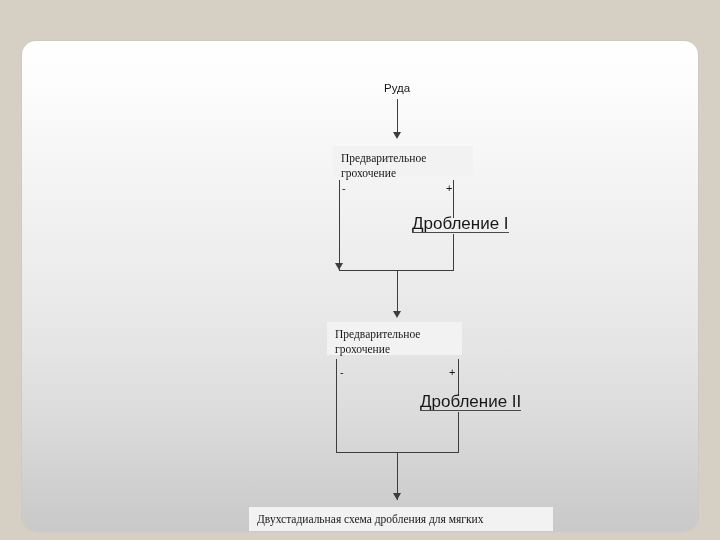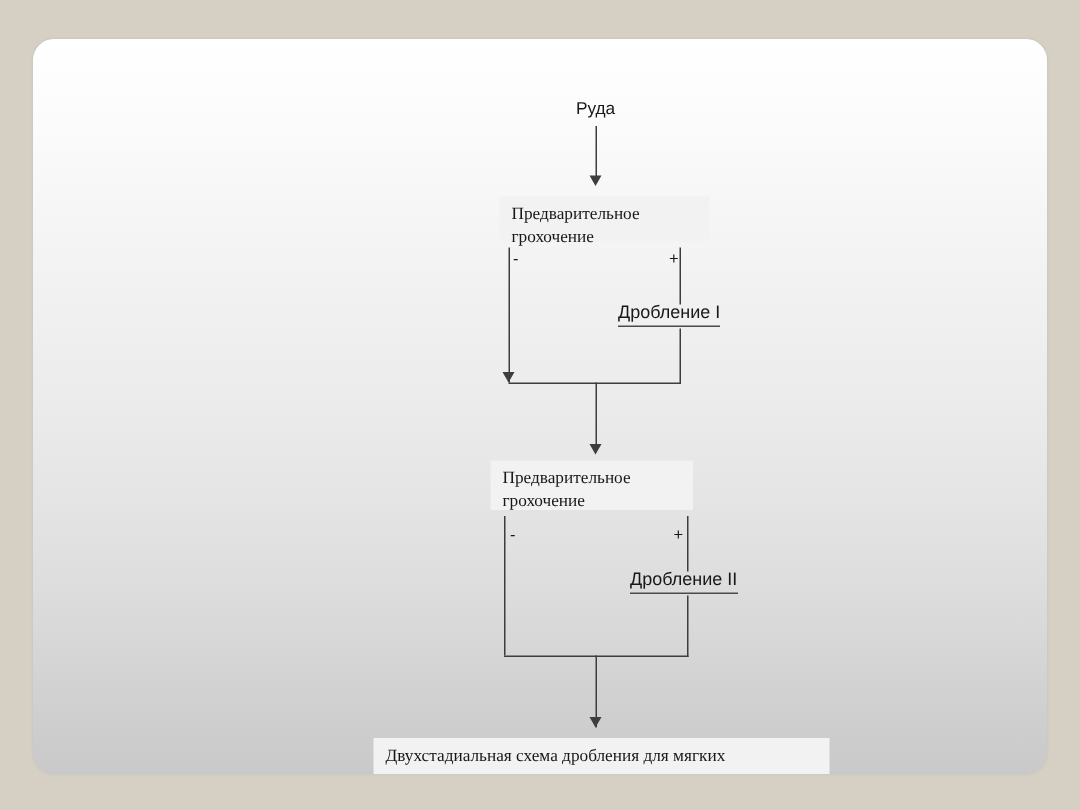--- a/index.html
+++ b/index.html
@@ -9,21 +9,21 @@
   body {
     width: 720px;
     height: 540px;
     background: #d6d0c4;
     font-family: "Liberation Sans", sans-serif;
     overflow: hidden;
   }
   .slide {
     position: absolute;
     left: 22px;
-    top: 26px;
+    top: 41px;
     width: 676px;
     height: 490px;
     border-radius: 14px;
     background: linear-gradient(to bottom, #ffffff 0%, #fbfbfb 12%, #f3f3f3 30%, #ececec 48%, #e5e5e5 62%, #dcdcdc 76%, #d2d2d2 88%, #c9c9c9 100%);
     box-shadow: 0 0 0 1px #cfcabf;
     overflow: hidden;
   }
   .node {
     position: absolute;
     background: #f2f2f2;
@@ -31,21 +31,21 @@
     font-size: 11.5px;
     line-height: 15px;
     padding: 5px 8px 4px 8px;
     box-sizing: border-box;
     white-space: pre-wrap;
     font-family: Liberation Serif, serif;
   }
   .plain-label {
     position: absolute;
     color: #181818;
-    font-size: 12px;
+    font-size: 17px;
     line-height: 15px;
     white-space: pre;
   }
   .plain-label.underline {
     border-bottom: 1px solid #4a4a4a;
     padding-bottom: 1px;
   }
   .title-label {
     position: absolute;
     color: #181818;

